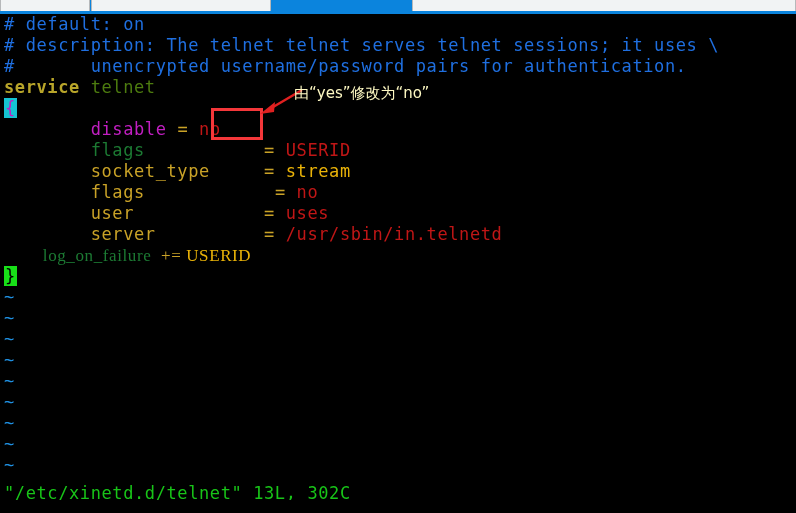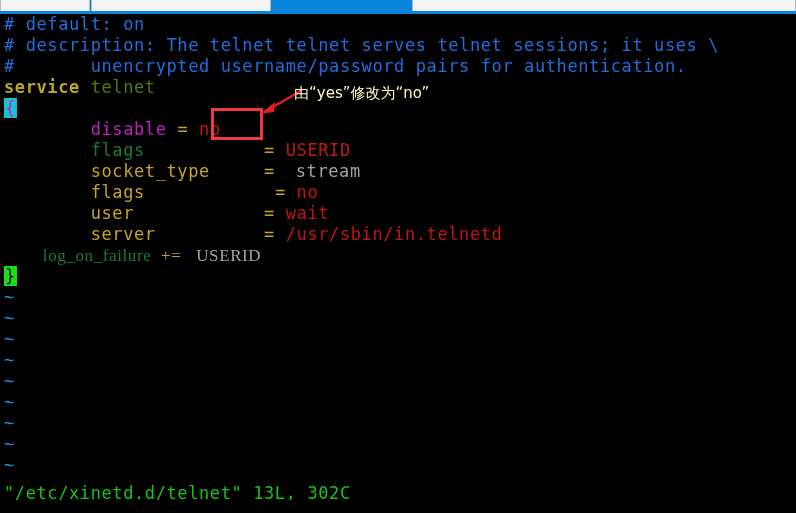--- a/index.html
+++ b/index.html
@@ -60,21 +60,21 @@
     white-space: pre;
   }
   .c-comment   { color: #1f6fe0; }
   .c-keyword   { color: #b8a52a; font-weight: bold; }
   .c-service   { color: #4d7c0f; }
   .c-ident     { color: #c9a227; }
   .c-ident-dim { color: #1c7a33; }
   .c-attr      { color: #c21fc2; }
   .c-op        { color: #c9a227; }
   .c-val-red   { color: #c01616; }
-  .c-val-cyan  { color: #a3a3a3; margin-left: 10px; }
+  .c-val-cyan  { color: #eab308; }
   .c-tilde     { color: #1f8fe0; }
   .c-status    { color: #18c418; }
 
   .brace-open {
     background: #15c4d2;
     color: #c21fc2;
     padding: 0 1px;
   }
   .brace-close {
     background: #18e018;
@@ -125,21 +125,21 @@
   <div id="terminal-lines">
       <div class="line" style="top: 0px;"><span class="c-comment"># default: on</span></div>
       <div class="line" style="top: 21px;"><span class="c-comment"># description: The telnet telnet serves telnet sessions; it uses \</span></div>
       <div class="line" style="top: 42px; text-align: center;"><span class="c-comment">#       unencrypted username/password pairs for authentication.</span></div>
       <div class="line" style="top: 63px;"><span class="c-keyword">service </span><span class="c-service">telnet</span></div>
       <div class="line" style="top: 84px;"><span class="brace-open">{</span></div>
       <div class="line" style="top: 105px;"><span class="c-op">        </span><span class="c-attr">disable</span><span class="c-op"> = </span><span class="c-val-red">no</span></div>
       <div class="line" style="top: 126px;"><span class="c-op">        </span><span class="c-ident-dim">flags           </span><span class="c-op">= </span><span class="c-val-red">USERID</span></div>
       <div class="line" style="top: 147px;"><span class="c-op">        </span><span class="c-ident">socket_type     </span><span class="c-op">= </span><span class="c-val-cyan">stream</span></div>
       <div class="line" style="top: 168px;"><span class="c-op">        </span><span class="c-ident">flags            </span><span class="c-op">= </span><span class="c-val-red">no</span></div>
-      <div class="line" style="top: 189px;"><span class="c-op">        </span><span class="c-ident">user            </span><span class="c-op">= </span><span class="c-val-red">wait</span></div>
+      <div class="line" style="top: 189px;"><span class="c-op">        </span><span class="c-ident">user            </span><span class="c-op">= </span><span class="c-val-red">uses</span></div>
       <div class="line" style="top: 210px;"><span class="c-op">        </span><span class="c-ident">server          </span><span class="c-op">= </span><span class="c-val-red">/usr/sbin/in.telnetd</span></div>
       <div class="line" style="top: 231px; font-family: Liberation Serif, serif;"><span class="c-op">        </span><span class="c-ident-dim">log_on_failure  </span><span class="c-op">+= </span><span class="c-val-cyan">USERID</span></div>
       <div class="line" style="top: 252px;"><span class="brace-close">}</span></div>
       <div class="line" style="top: 273px;"><span class="c-tilde">~</span></div>
       <div class="line" style="top: 294px;"><span class="c-tilde">~</span></div>
       <div class="line" style="top: 315px;"><span class="c-tilde">~</span></div>
       <div class="line" style="top: 336px;"><span class="c-tilde">~</span></div>
       <div class="line" style="top: 357px;"><span class="c-tilde">~</span></div>
       <div class="line" style="top: 378px;"><span class="c-tilde">~</span></div>
       <div class="line" style="top: 399px;"><span class="c-tilde">~</span></div>

